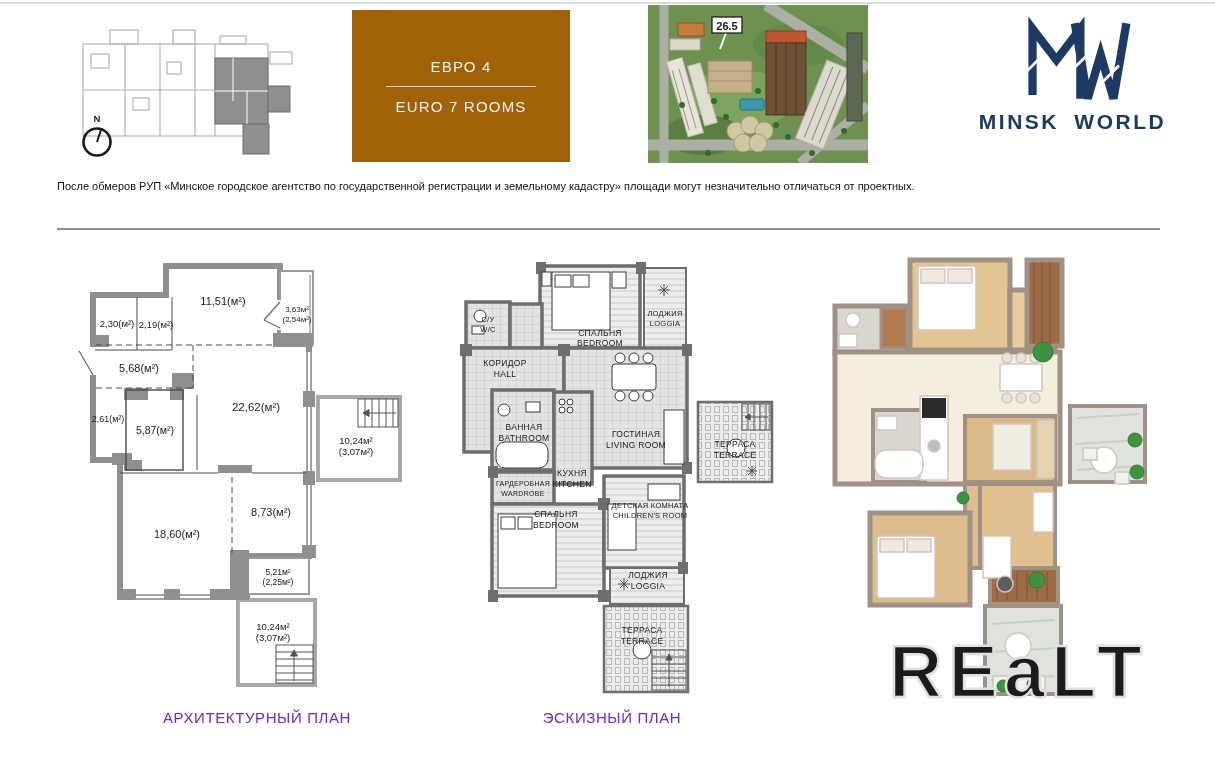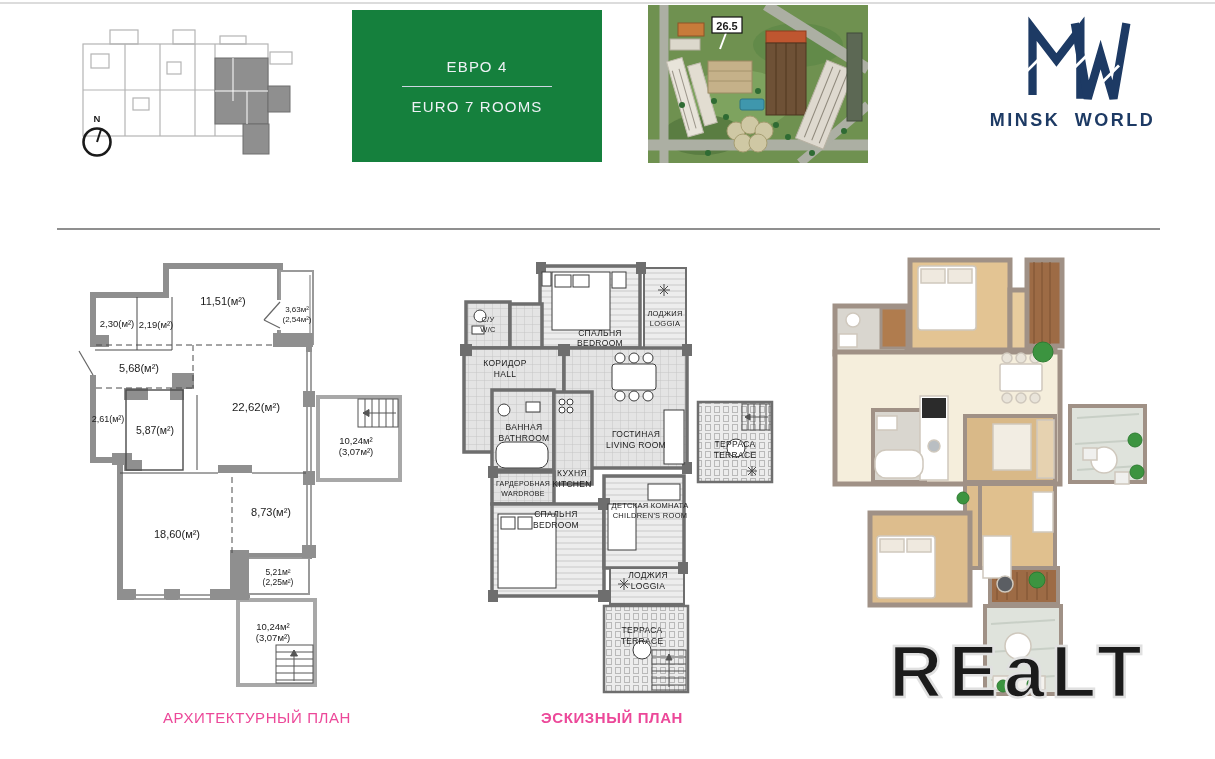--- a/index.html
+++ b/index.html
@@ -2,44 +2,44 @@
 <html><head>
 <meta charset="utf-8">
 <style>
   html,body{margin:0;padding:0;background:#fff;}
   .page{position:relative;width:1215px;height:759px;background:#fff;overflow:hidden;
         font-family:"Liberation Sans", sans-serif;color:#1a1a1a;}
   .top-line{position:absolute;left:0;top:2px;width:1215px;height:2px;background:#dcdcdc;}
 
   
   .key-plan{position:absolute;left:55px;top:6px;}
-  .type-box{position:absolute;left:352px;top:10px;width:250px;height:152px;background:#15803d;
+  .type-box{position:absolute;left:352px;top:10px;width:218px;height:152px;background:#a16207;
             display:flex;flex-direction:column;align-items:center;justify-content:center;gap:11px;}
   .type-box .t{color:#eef1f6;font-size:15px;letter-spacing:1.2px;font-weight:500;}
   .type-divider{width:150px;height:1px;background:#cdd6e2;}
   .aerial{position:absolute;left:648px;top:5px;}
   .logo{position:absolute;left:950px;top:14px;width:245px;height:130px;
         display:flex;flex-direction:column;align-items:center;justify-content:flex-start;}
-  .brand{color:#1d3a64;font-size:18px;font-weight:bold;letter-spacing:2.5px;word-spacing:7px;margin-top:4px;}
+  .brand{color:#1d3a64;font-size:21px;font-weight:bold;letter-spacing:2.5px;word-spacing:7px;margin-top:4px;}
 
   
   .disclaimer{position:absolute;left:57px;top:180px;width:1110px;font-size:11px;line-height:13.6px;color:#111;}
   .rule{position:absolute;left:57px;top:228px;width:1103px;height:2px;background:#8f8f8f;}
 
   
   .plan{position:absolute;}
   .plan-arch{left:60px;top:245px;}
   .plan-sketch{left:452px;top:252px;}
   .plan-viz{left:815px;top:248px;}
 
   svg text{font-family:"Liberation Sans", sans-serif;fill:#1b1b1b;}
-  .cap{position:absolute;top:706px;height:22px;font-size:15px;letter-spacing:0.6px;color:#ec4899;
+  .cap{position:absolute;top:706px;height:22px;font-size:15px;letter-spacing:0.6px;color:#6d28d9;
        display:flex;align-items:center;justify-content:center;}
   .cap1{left:97px;width:320px;}
-  .cap2{left:452px;width:320px;font-weight:bold;}
+  .cap2{left:452px;width:320px;}
   .cap3{left:823px;width:320px;}
   .watermark{position:absolute;left:885px;top:625px;}
 </style>
 </head>
 <body>
 
 <div class="page">
   <div class="top-line"></div>
 
   <svg class="key-plan" width="260" height="165" viewBox="0 0 260 165">
@@ -154,20 +154,21 @@
       <g stroke="#ffffff" stroke-width="3">
         <line x1="8" y1="64" x2="26" y2="46"></line>
         <line x1="58" y1="62" x2="76" y2="44"></line>
         <line x1="92" y1="74" x2="110" y2="56"></line>
       </g>
     </svg>
     <div class="brand">MINSK WORLD</div>
   </div>
 
   <div class="disclaimer">
+    <div>После обмеров РУП «Минское городское агентство по государственной регистрации и земельному кадастру» площади могут незначительно отличаться от проектных.</div>
   </div>
   <div class="rule"></div>
 
   <svg class="plan plan-arch" width="370" height="450" viewBox="0 0 370 450">
     <path d="M106,21 H220 V99 H249 V311 H187 V352 H60 V215 H33 V50 H106 Z" fill="#ffffff" stroke="#8f8f8f" stroke-width="6"></path>
 
     <rect x="220" y="26" width="33" height="73" fill="#ffffff" stroke="#9a9a9a" stroke-width="2"></rect>
     <rect x="258" y="152" width="82" height="83" fill="#ffffff" stroke="#a8a8a8" stroke-width="4"></rect>
     <rect x="187" y="313" width="62" height="36" fill="#ffffff" stroke="#9a9a9a" stroke-width="2"></rect>
     <rect x="178" y="355" width="77" height="85" fill="#ffffff" stroke="#a8a8a8" stroke-width="4"></rect>

